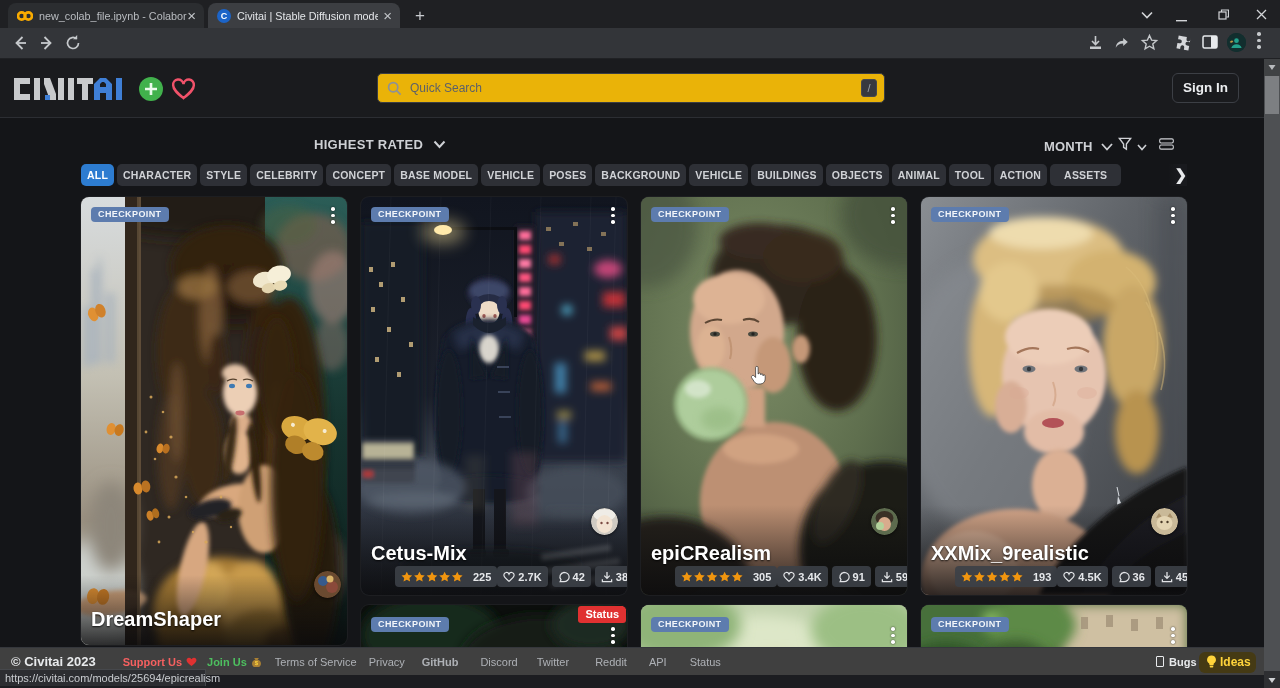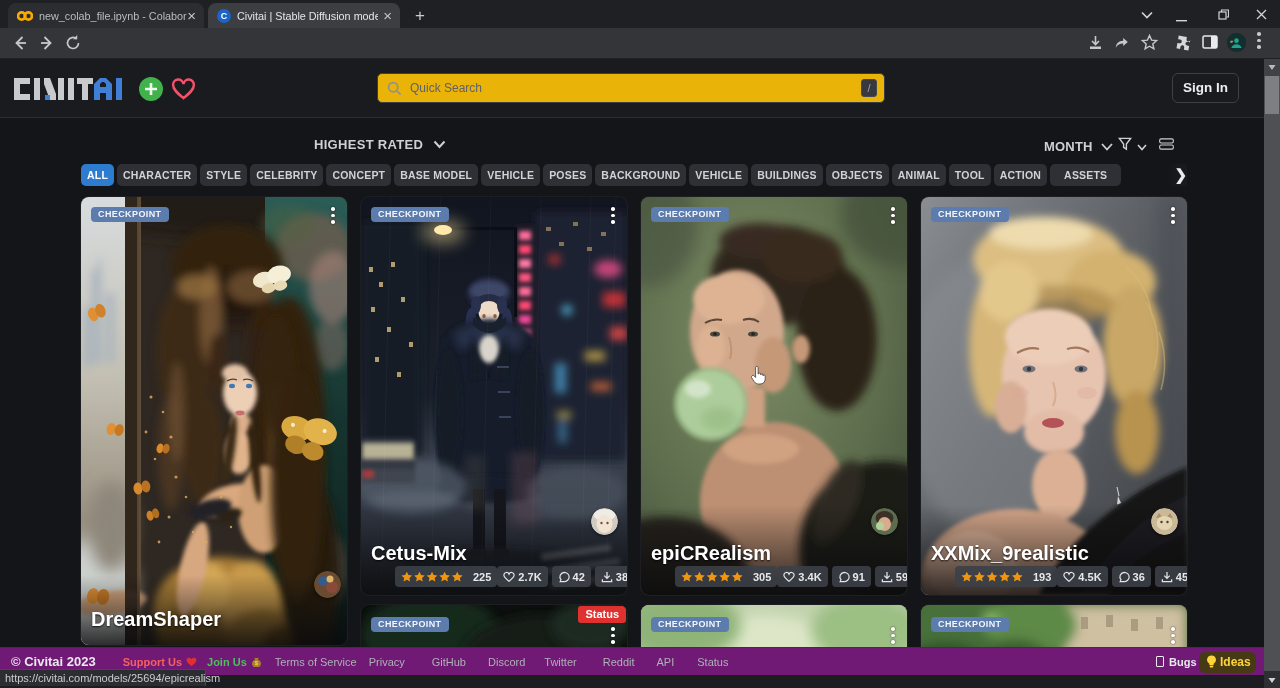--- a/index.html
+++ b/index.html
@@ -53,21 +53,21 @@
   .title { position:absolute; left:10px; color:#fff; font-size:20px; font-weight:bold; text-shadow:0 1px 2px rgba(0,0,0,.8);text-align:right; }
   .stats { position:absolute; left:10px; right:10px; bottom:8px; height:21px; display:flex; }
   .pill { height:21px; background:rgba(60,64,71,.9); border-radius:4px; display:flex; align-items:center; padding:0 6px; color:#e6e8eb; font-size:11px; font-weight:bold;margin-left:24px; }
   .pill svg { margin-right:3px; }
   .pill.sp { margin-left:auto; }
   .pill + .pill.g { margin-left:4px; }
   .avatar { position:absolute; width:27px; height:27px; border-radius:50%; overflow:hidden; box-shadow:0 1px 3px rgba(0,0,0,.5); }
   .upd { position:absolute; right:1px; top:1px; height:17px; line-height:17px; padding:0 7px; background:#e03131; border-radius:3px; color:#fff; font-size:11px; font-weight:bold; }
 
   
-  #footer { position:absolute; left:0; top:588px; width:1264px; height:28px; background:#701a75; border-top:1px solid #35373c; display:flex; align-items:center; font-size:11px; color:#aeb1b6; }
+  #footer { position:absolute; left:0; top:588px; width:1264px; height:28px; background:#404040; border-top:1px solid #35373c; display:flex; align-items:center; font-size:11px; color:#aeb1b6; }
   #footer .b { font-weight:bold; }
   #fbelow { position:absolute; left:0; top:616px; width:1264px; height:13px; background:#1c1d21; }
   #status { position:absolute; left:0; top:610px; width:206px; height:17px; background:#2c2d31; border:1px solid #46484c; border-left:none; border-bottom:none; color:#c9ccd0; font-size:11px; line-height:16px; padding-left:5px; }
 
   
   #sbar { left:1264px; top:59px; width:16px; height:629px; background:#4e5053; }
   #sbar .btn { position:absolute; left:0; width:16px; height:17px; background:#404244; }
   #sbar .thumb { position:absolute; left:1px; top:17px; width:14px; height:38px; background:#7d7f82; }
 </style>
 </head>
@@ -884,21 +884,21 @@
     <svg style="margin-left:4px" width="11" height="10" viewBox="0 0 12 11">
         <path d="M6,10 C3,7.5 .5,5.6 .5,3.4 a2.9,2.9 0 0 1 5.5,-1 a2.9,2.9 0 0 1 5.5,1 c0,2.2 -2.5,4.1 -5.5,6.6 z" fill="#e03131"></path>
       </svg>
     <span class="b" style="margin-left:10px;color:#4dbf5f;">Join Us</span>
     <svg style="margin-left:4px" width="11" height="11" viewBox="0 0 11 11">
         <path d="M3,2 h5 l-1.4,1.6 c2,.6 3.4,2.2 3.4,4.2 a3.8,3.3 0 0 1 -9,0 c0,-2 1.4,-3.6 3.4,-4.2 z" fill="#a97f33"></path>
         <text x="5.5" y="8.8" font-size="6" fill="#ffd43b" text-anchor="middle" font-weight="bold">$</text>
       </svg>
     <span style="margin-left:13px;">Terms of Service</span>
     <span style="margin-left:12px;">Privacy</span>
-    <span style="margin-left:27px;">GitHub</span>
+    <span style="margin-left:17px;font-weight:bold;">GitHub</span>
     <span style="margin-left:22px;">Discord</span>
     <span style="margin-left:19px;">Twitter</span>
     <span style="margin-left:26px;">Reddit</span>
     <span style="margin-left:22px;">API</span>
     <span style="margin-left:23px;">Status</span>
     <span class="b" style="position:absolute;left:1156px;color:#e8eaec;"><span style="display:inline-block;width:8px;height:11px;border:1.3px solid #e8eaec;border-radius:1px;margin-right:5px;vertical-align:-1px;"></span>Bugs</span>
     <div style="position:absolute;left:1199px;top:4px;width:57px;height:21px;background:#453a14;border-radius:6px;color:#ffd43b;font-weight:bold;font-size:12px;line-height:21px;">
       <svg style="margin:0 3px 0 7px;vertical-align:-2px" width="11" height="13" viewBox="0 0 11 13">
           <path d="M5.5,.5 a4.3,4.3 0 0 1 2.3,8 l-.3,1.7 h-4 l-.3,-1.7 a4.3,4.3 0 0 1 2.3,-8 z" fill="#ffd43b"></path>
           <rect x="3.7" y="10.7" width="3.6" height="1.8" rx=".7" fill="#ffd43b"></rect>

